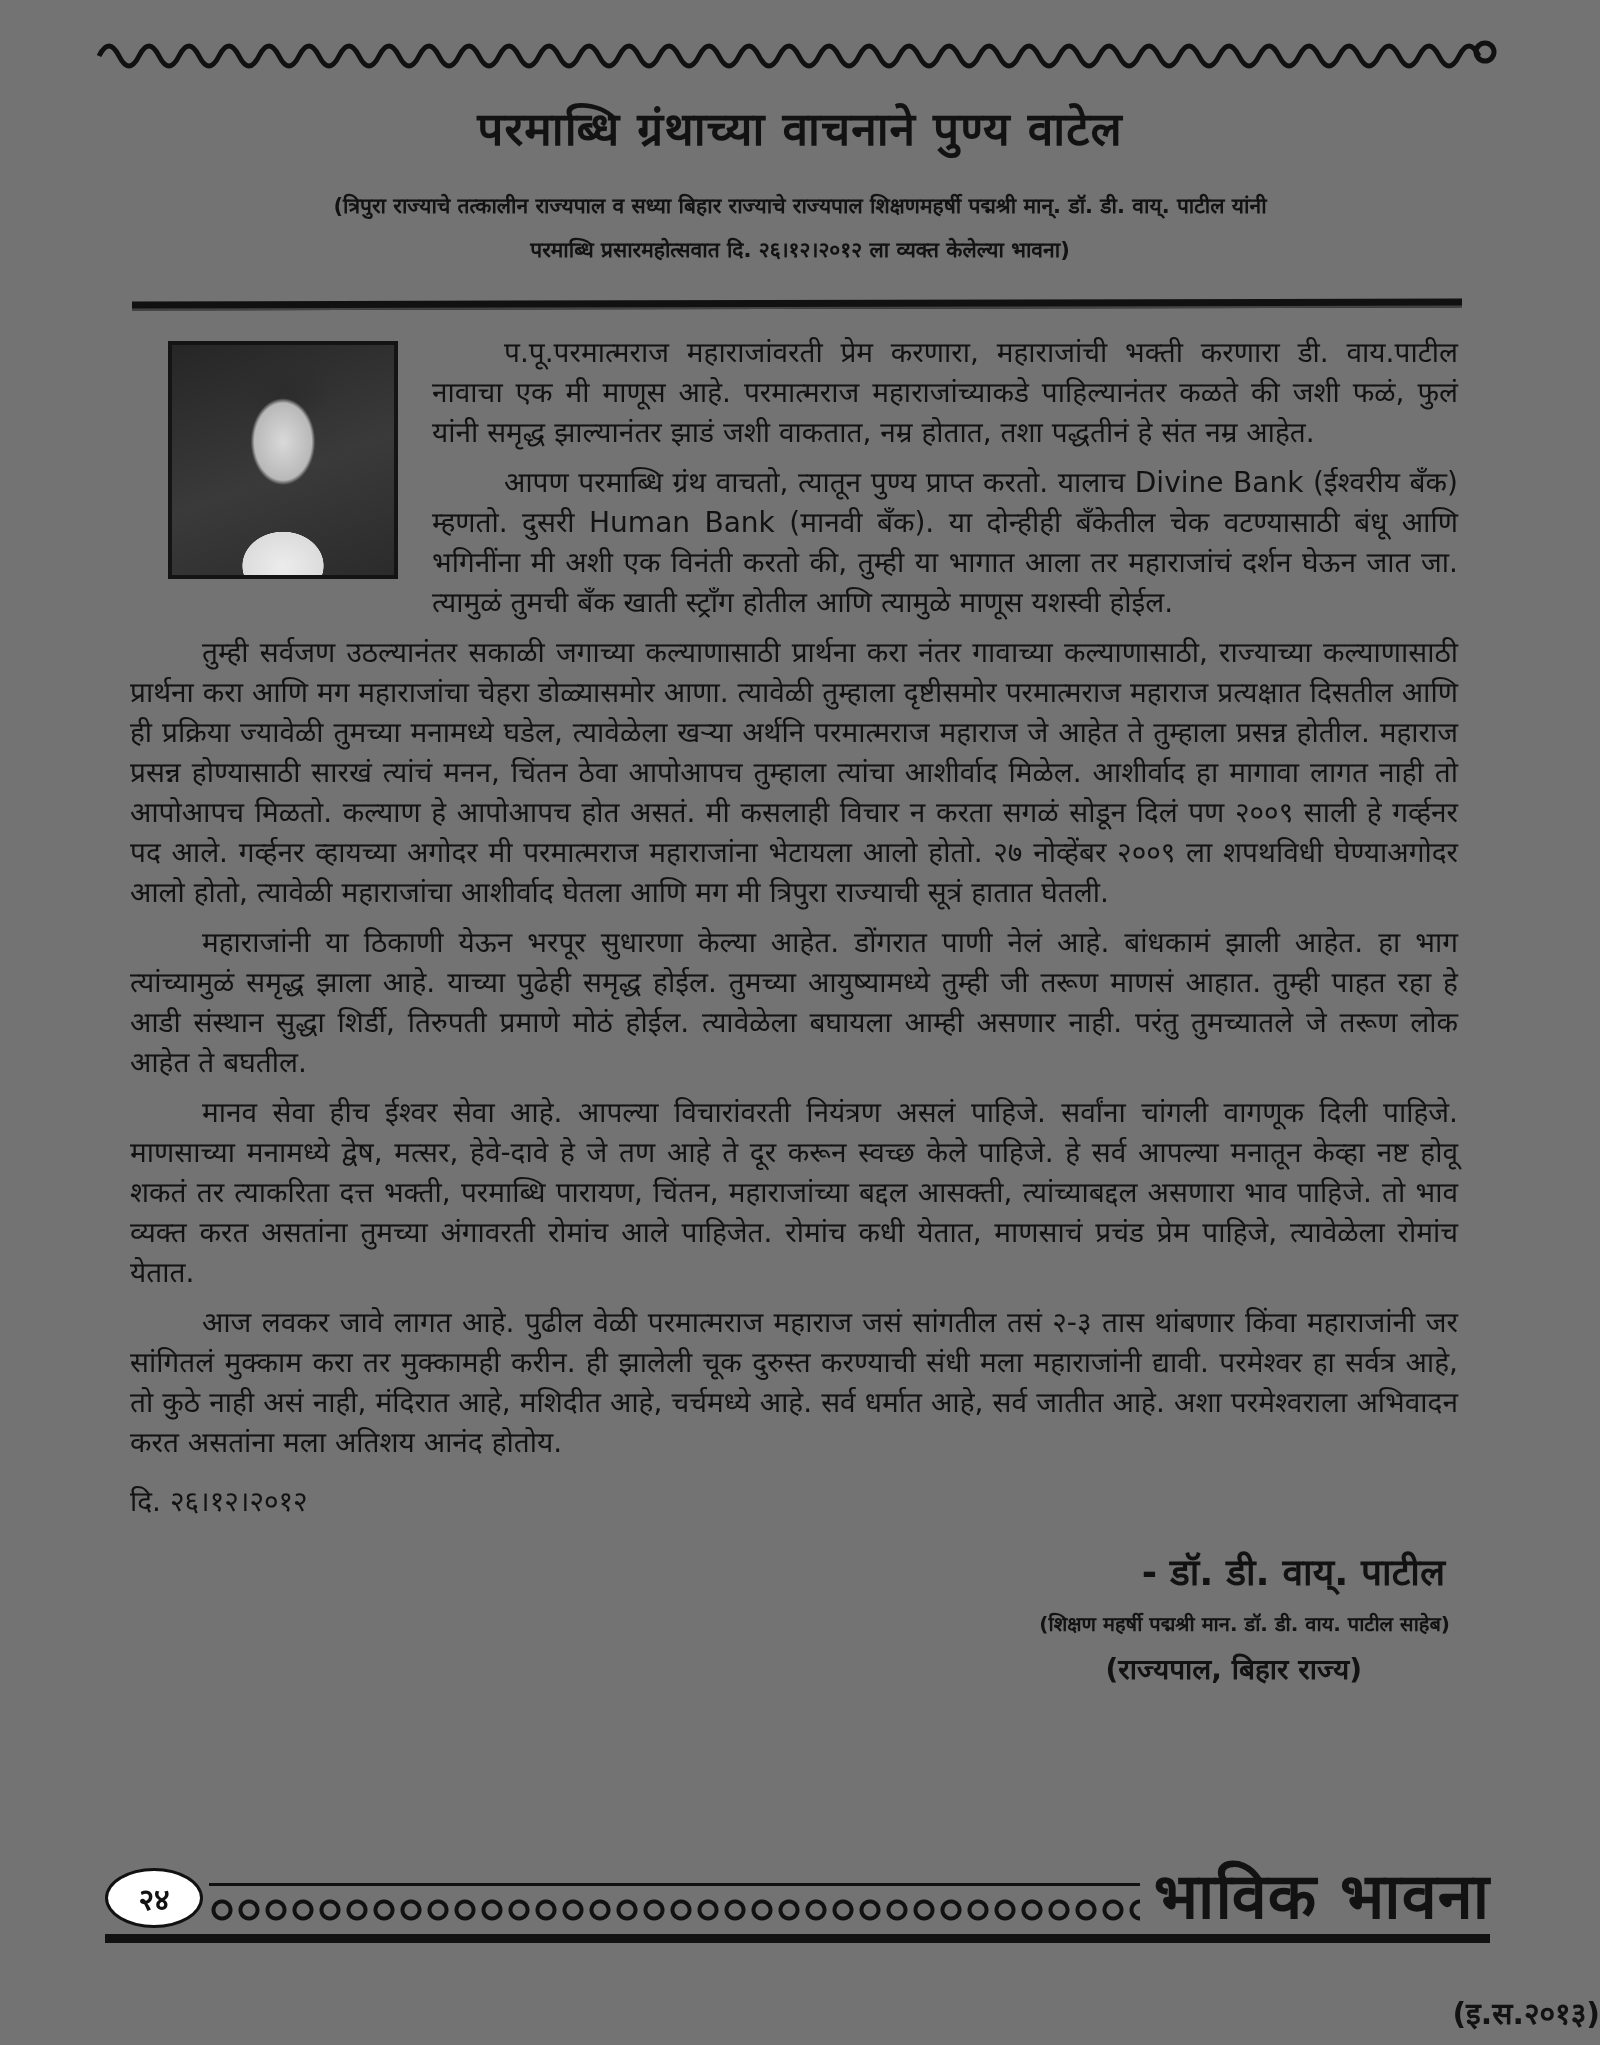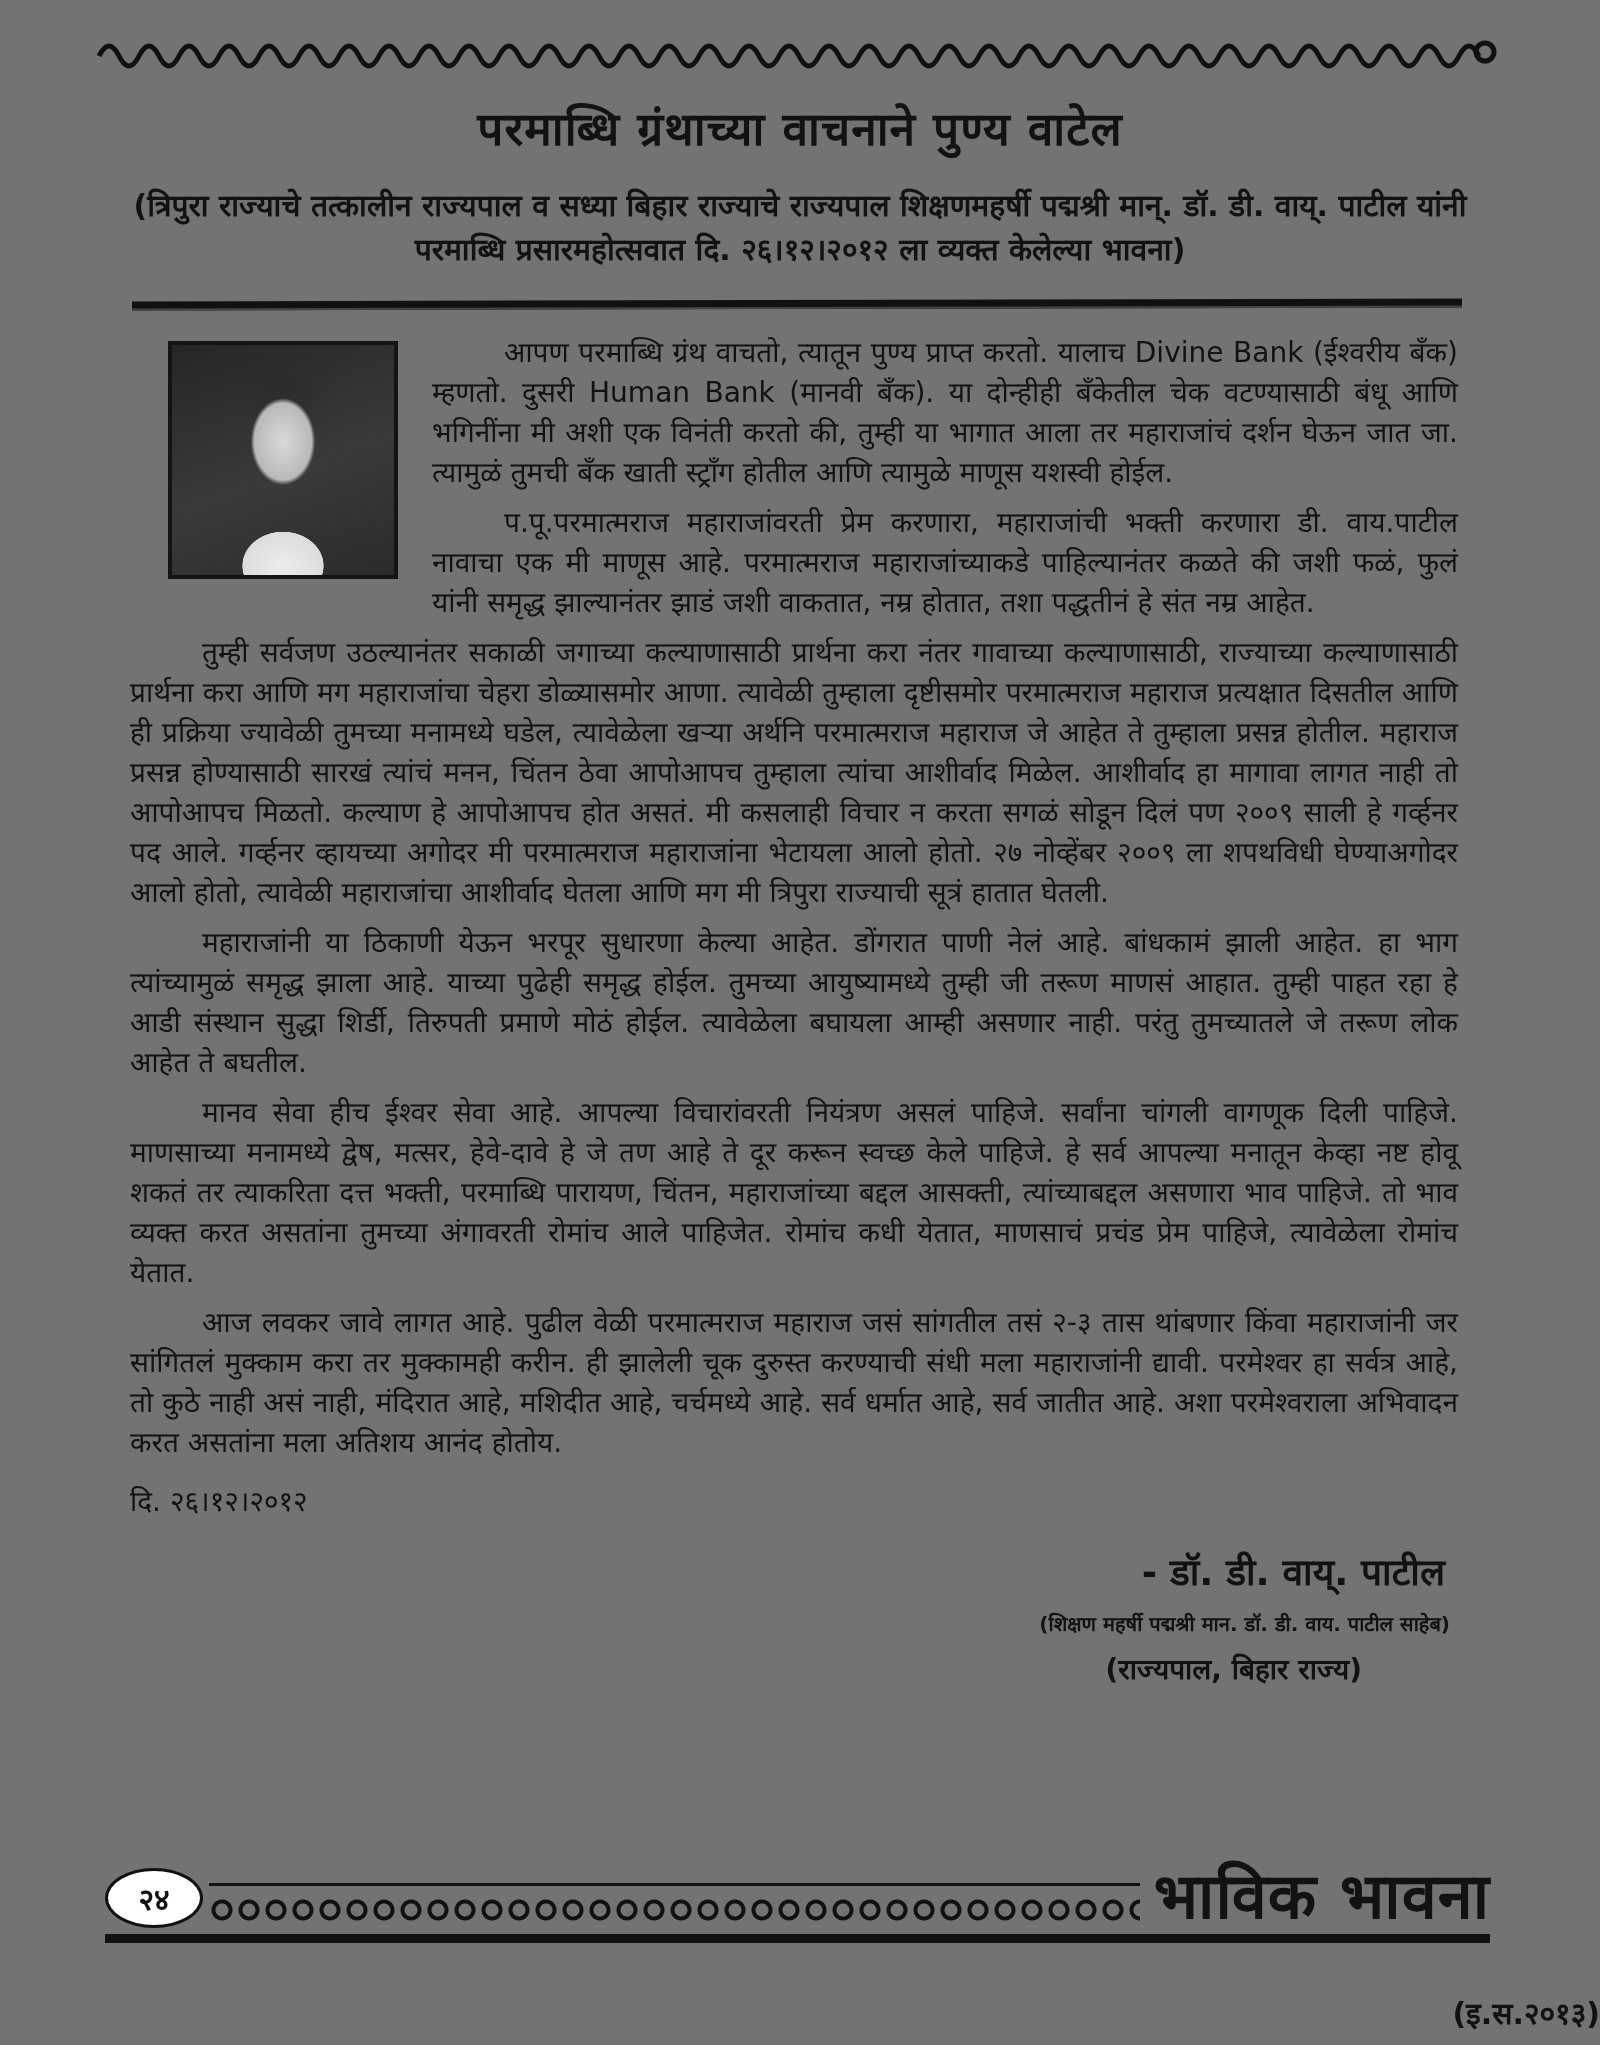--- a/index.html
+++ b/index.html
@@ -21,21 +21,21 @@
   .title{
     margin:96px 60px 0 60px;
     text-align:center;
     font-size:46px;
     font-weight:800;
     letter-spacing:1px;
   }
   .subtitle{
     margin:26px 90px 0 90px;
     text-align:center;
-    font-size:30px;
+    font-size:21px;
     font-weight:600;
     line-height:44px;
   }
   .heavy-rule{
     margin:28px 138px 0 132px;
     height:7px;
     background:#111;
     transform:rotate(-0.12deg);
     border-bottom:2px solid #444;
   }
@@ -139,22 +139,22 @@
 
   <div class="subtitle">
     <div>(त्रिपुरा राज्याचे तत्कालीन राज्यपाल व सध्या बिहार राज्याचे राज्यपाल शिक्षणमहर्षी पद्मश्री मान्. डॉ. डी. वाय्. पाटील यांनी</div>
     <div>परमाब्धि प्रसारमहोत्सवात दि. २६।१२।२०१२ ला व्यक्त केलेल्या भावना)</div>
   </div>
 
   <div class="heavy-rule"></div>
 
   <div class="article">
     <div class="photo"></div>
+    <p>प.पू.परमात्मराज महाराजांवरती प्रेम करणारा, महाराजांची भक्ती करणारा डी. वाय.पाटील नावाचा एक मी माणूस आहे. परमात्मराज महाराजांच्याकडे पाहिल्यानंतर कळते की जशी फळं, फुलं यांनी समृद्ध झाल्यानंतर झाडं जशी वाकतात, नम्र होतात, तशा पद्धतीनं हे संत नम्र आहेत.</p>
     <p>आपण परमाब्धि ग्रंथ वाचतो, त्यातून पुण्य प्राप्त करतो. यालाच Divine Bank (ईश्वरीय बँक) म्हणतो. दुसरी Human Bank (मानवी बँक). या दोन्हीही बँकेतील चेक वटण्यासाठी बंधू आणि भगिनींना मी अशी एक विनंती करतो की, तुम्ही या भागात आला तर महाराजांचं दर्शन घेऊन जात जा. त्यामुळं तुमची बँक खाती स्ट्राँग होतील आणि त्यामुळे माणूस यशस्वी होईल.</p>
-    <p>प.पू.परमात्मराज महाराजांवरती प्रेम करणारा, महाराजांची भक्ती करणारा डी. वाय.पाटील नावाचा एक मी माणूस आहे. परमात्मराज महाराजांच्याकडे पाहिल्यानंतर कळते की जशी फळं, फुलं यांनी समृद्ध झाल्यानंतर झाडं जशी वाकतात, नम्र होतात, तशा पद्धतीनं हे संत नम्र आहेत.</p>
     <p>तुम्ही सर्वजण उठल्यानंतर सकाळी जगाच्या कल्याणासाठी प्रार्थना करा नंतर गावाच्या कल्याणासाठी, राज्याच्या कल्याणासाठी प्रार्थना करा आणि मग महाराजांचा चेहरा डोळ्यासमोर आणा. त्यावेळी तुम्हाला दृष्टीसमोर परमात्मराज महाराज प्रत्यक्षात दिसतील आणि ही प्रक्रिया ज्यावेळी तुमच्या मनामध्ये घडेल, त्यावेळेला खऱ्या अर्थनि परमात्मराज महाराज जे आहेत ते तुम्हाला प्रसन्न होतील. महाराज प्रसन्न होण्यासाठी सारखं त्यांचं मनन, चिंतन ठेवा आपोआपच तुम्हाला त्यांचा आशीर्वाद मिळेल. आशीर्वाद हा मागावा लागत नाही तो आपोआपच मिळतो. कल्याण हे आपोआपच होत असतं. मी कसलाही विचार न करता सगळं सोडून दिलं पण २००९ साली हे गर्व्हनर पद आले. गर्व्हनर व्हायच्या अगोदर मी परमात्मराज महाराजांना भेटायला आलो होतो. २७ नोव्हेंबर २००९ ला शपथविधी घेण्याअगोदर आलो होतो, त्यावेळी महाराजांचा आशीर्वाद घेतला आणि मग मी त्रिपुरा राज्याची सूत्रं हातात घेतली.</p>
     <p>महाराजांनी या ठिकाणी येऊन भरपूर सुधारणा केल्या आहेत. डोंगरात पाणी नेलं आहे. बांधकामं झाली आहेत. हा भाग त्यांच्यामुळं समृद्ध झाला आहे. याच्या पुढेही समृद्ध होईल. तुमच्या आयुष्यामध्ये तुम्ही जी तरूण माणसं आहात. तुम्ही पाहत रहा हे आडी संस्थान सुद्धा शिर्डी, तिरुपती प्रमाणे मोठं होईल. त्यावेळेला बघायला आम्ही असणार नाही. परंतु तुमच्यातले जे तरूण लोक आहेत ते बघतील.</p>
     <p>मानव सेवा हीच ईश्वर सेवा आहे. आपल्या विचारांवरती नियंत्रण असलं पाहिजे. सर्वांना चांगली वागणूक दिली पाहिजे. माणसाच्या मनामध्ये द्वेष, मत्सर, हेवे-दावे हे जे तण आहे ते दूर करून स्वच्छ केले पाहिजे. हे सर्व आपल्या मनातून केव्हा नष्ट होवू शकतं तर त्याकरिता दत्त भक्ती, परमाब्धि पारायण, चिंतन, महाराजांच्या बद्दल आसक्ती, त्यांच्याबद्दल असणारा भाव पाहिजे. तो भाव व्यक्त करत असतांना तुमच्या अंगावरती रोमांच आले पाहिजेत. रोमांच कधी येतात, माणसाचं प्रचंड प्रेम पाहिजे, त्यावेळेला रोमांच येतात.</p>
     <p>आज लवकर जावे लागत आहे. पुढील वेळी परमात्मराज महाराज जसं सांगतील तसं २-३ तास थांबणार किंवा महाराजांनी जर सांगितलं मुक्काम करा तर मुक्कामही करीन. ही झालेली चूक दुरुस्त करण्याची संधी मला महाराजांनी द्यावी. परमेश्वर हा सर्वत्र आहे, तो कुठे नाही असं नाही, मंदिरात आहे, मशिदीत आहे, चर्चमध्ये आहे. सर्व धर्मात आहे, सर्व जातीत आहे. अशा परमेश्वराला अभिवादन करत असतांना मला अतिशय आनंद होतोय.</p>
   </div>
 
   <div class="date-line">दि. २६।१२।२०१२</div>
 
   <div class="sig-name">- डॉ. डी. वाय्. पाटील</div>
   <div class="sig-credit1">(शिक्षण महर्षी पद्मश्री मान. डॉ. डी. वाय. पाटील साहेब)</div>

